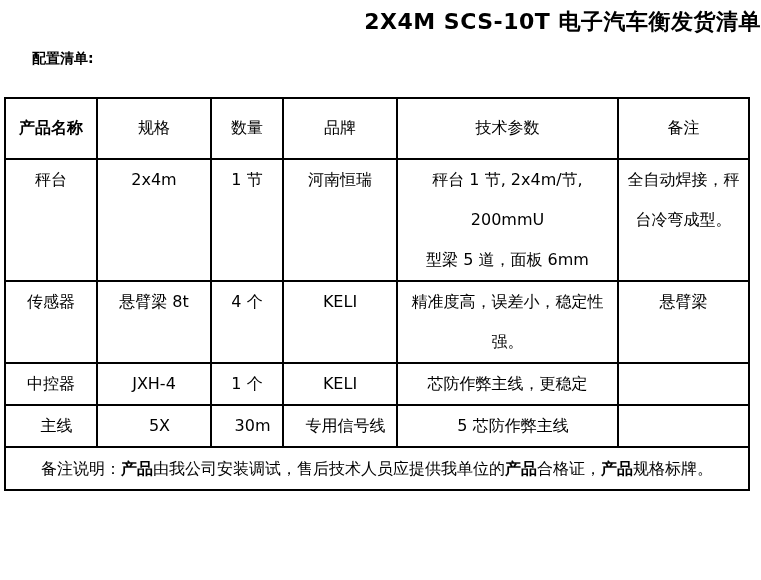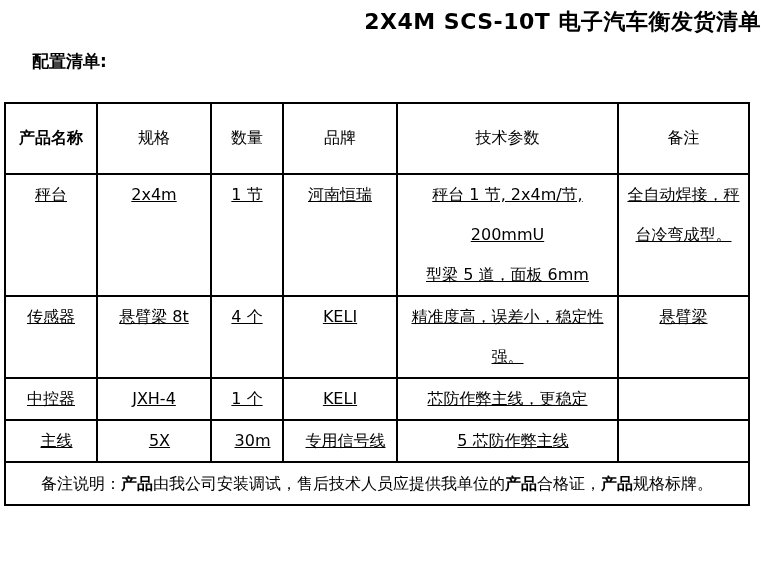--- a/index.html
+++ b/index.html
@@ -13,21 +13,21 @@
     font-family: "DejaVu Sans", sans-serif;
   }
   .doc-title {
     text-align: right;
     font-size: 22px;
     font-weight: bold;
     padding-top: 7px;
     letter-spacing: 0.5px;
   }
   .config-label {
-    font-size: 17px;
+    font-size: 14px;
     font-weight: bold;
     margin: 13px 0 0 32px;
   }
   table.products {
     border-collapse: collapse;
     table-layout: fixed;
     width: 744px;
     margin: 29px 0 0 4px;
   }
   table.products th,
@@ -39,28 +39,27 @@
     padding: 0;
     overflow: hidden;
   }
   col.c-name  { width: 92px; }
   col.c-spec  { width: 114px; }
   col.c-qty   { width: 72px; }
   col.c-brand { width: 114px; }
   col.c-param { width: 221px; }
   col.c-note  { width: 131px; }
   thead th {
-    height: 71px;
+    height: 61px;
     vertical-align: middle;
   }
   thead th.bold { font-weight: bold; }
   tbody td {
     vertical-align: top;
     line-height: 40px;
-    text-decoration: underline;
   }
   tbody td.multiline { white-space: pre-line; }
   tr.row-1 td { height: 78px; }
   tr.row-2 td { height: 74px; }
   tr.row-3 td { height: 77px; }
   tr.row-4 td { height: 37px; margin-top: 11px; }
   tr.row-5 td { height: 35px; padding-left: 11px; }
   tfoot td {
     height: 43px;
     text-align: left;

